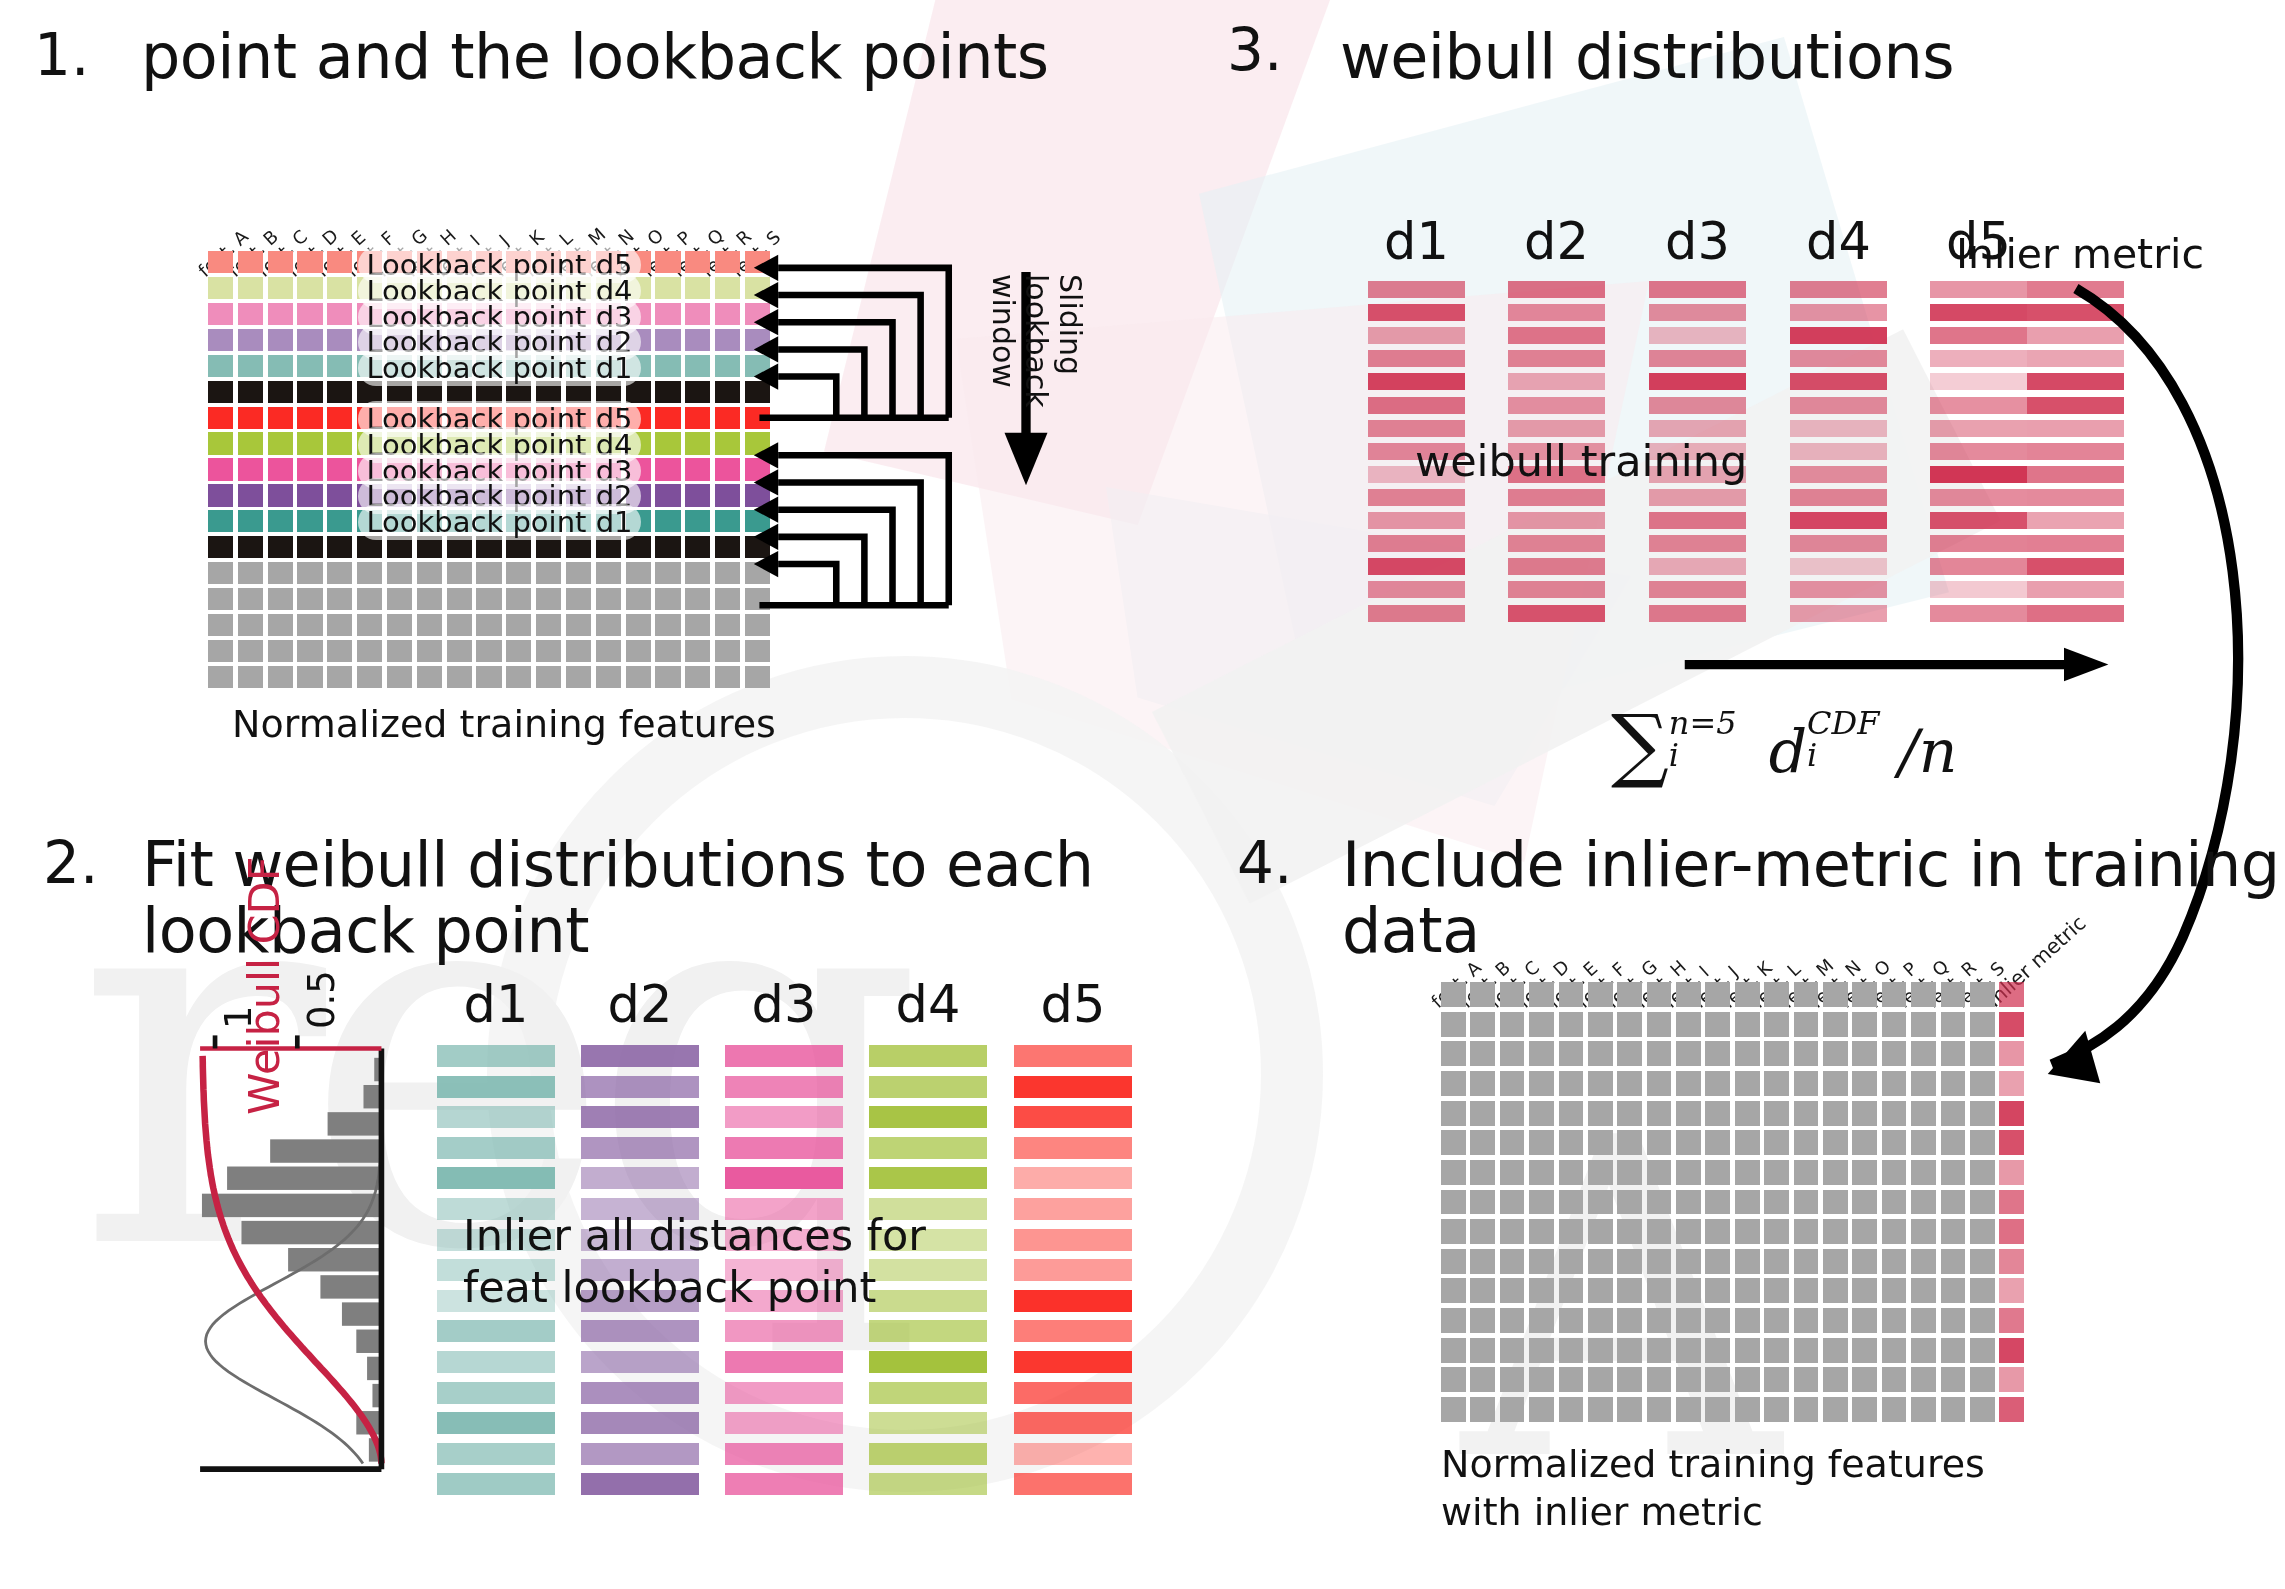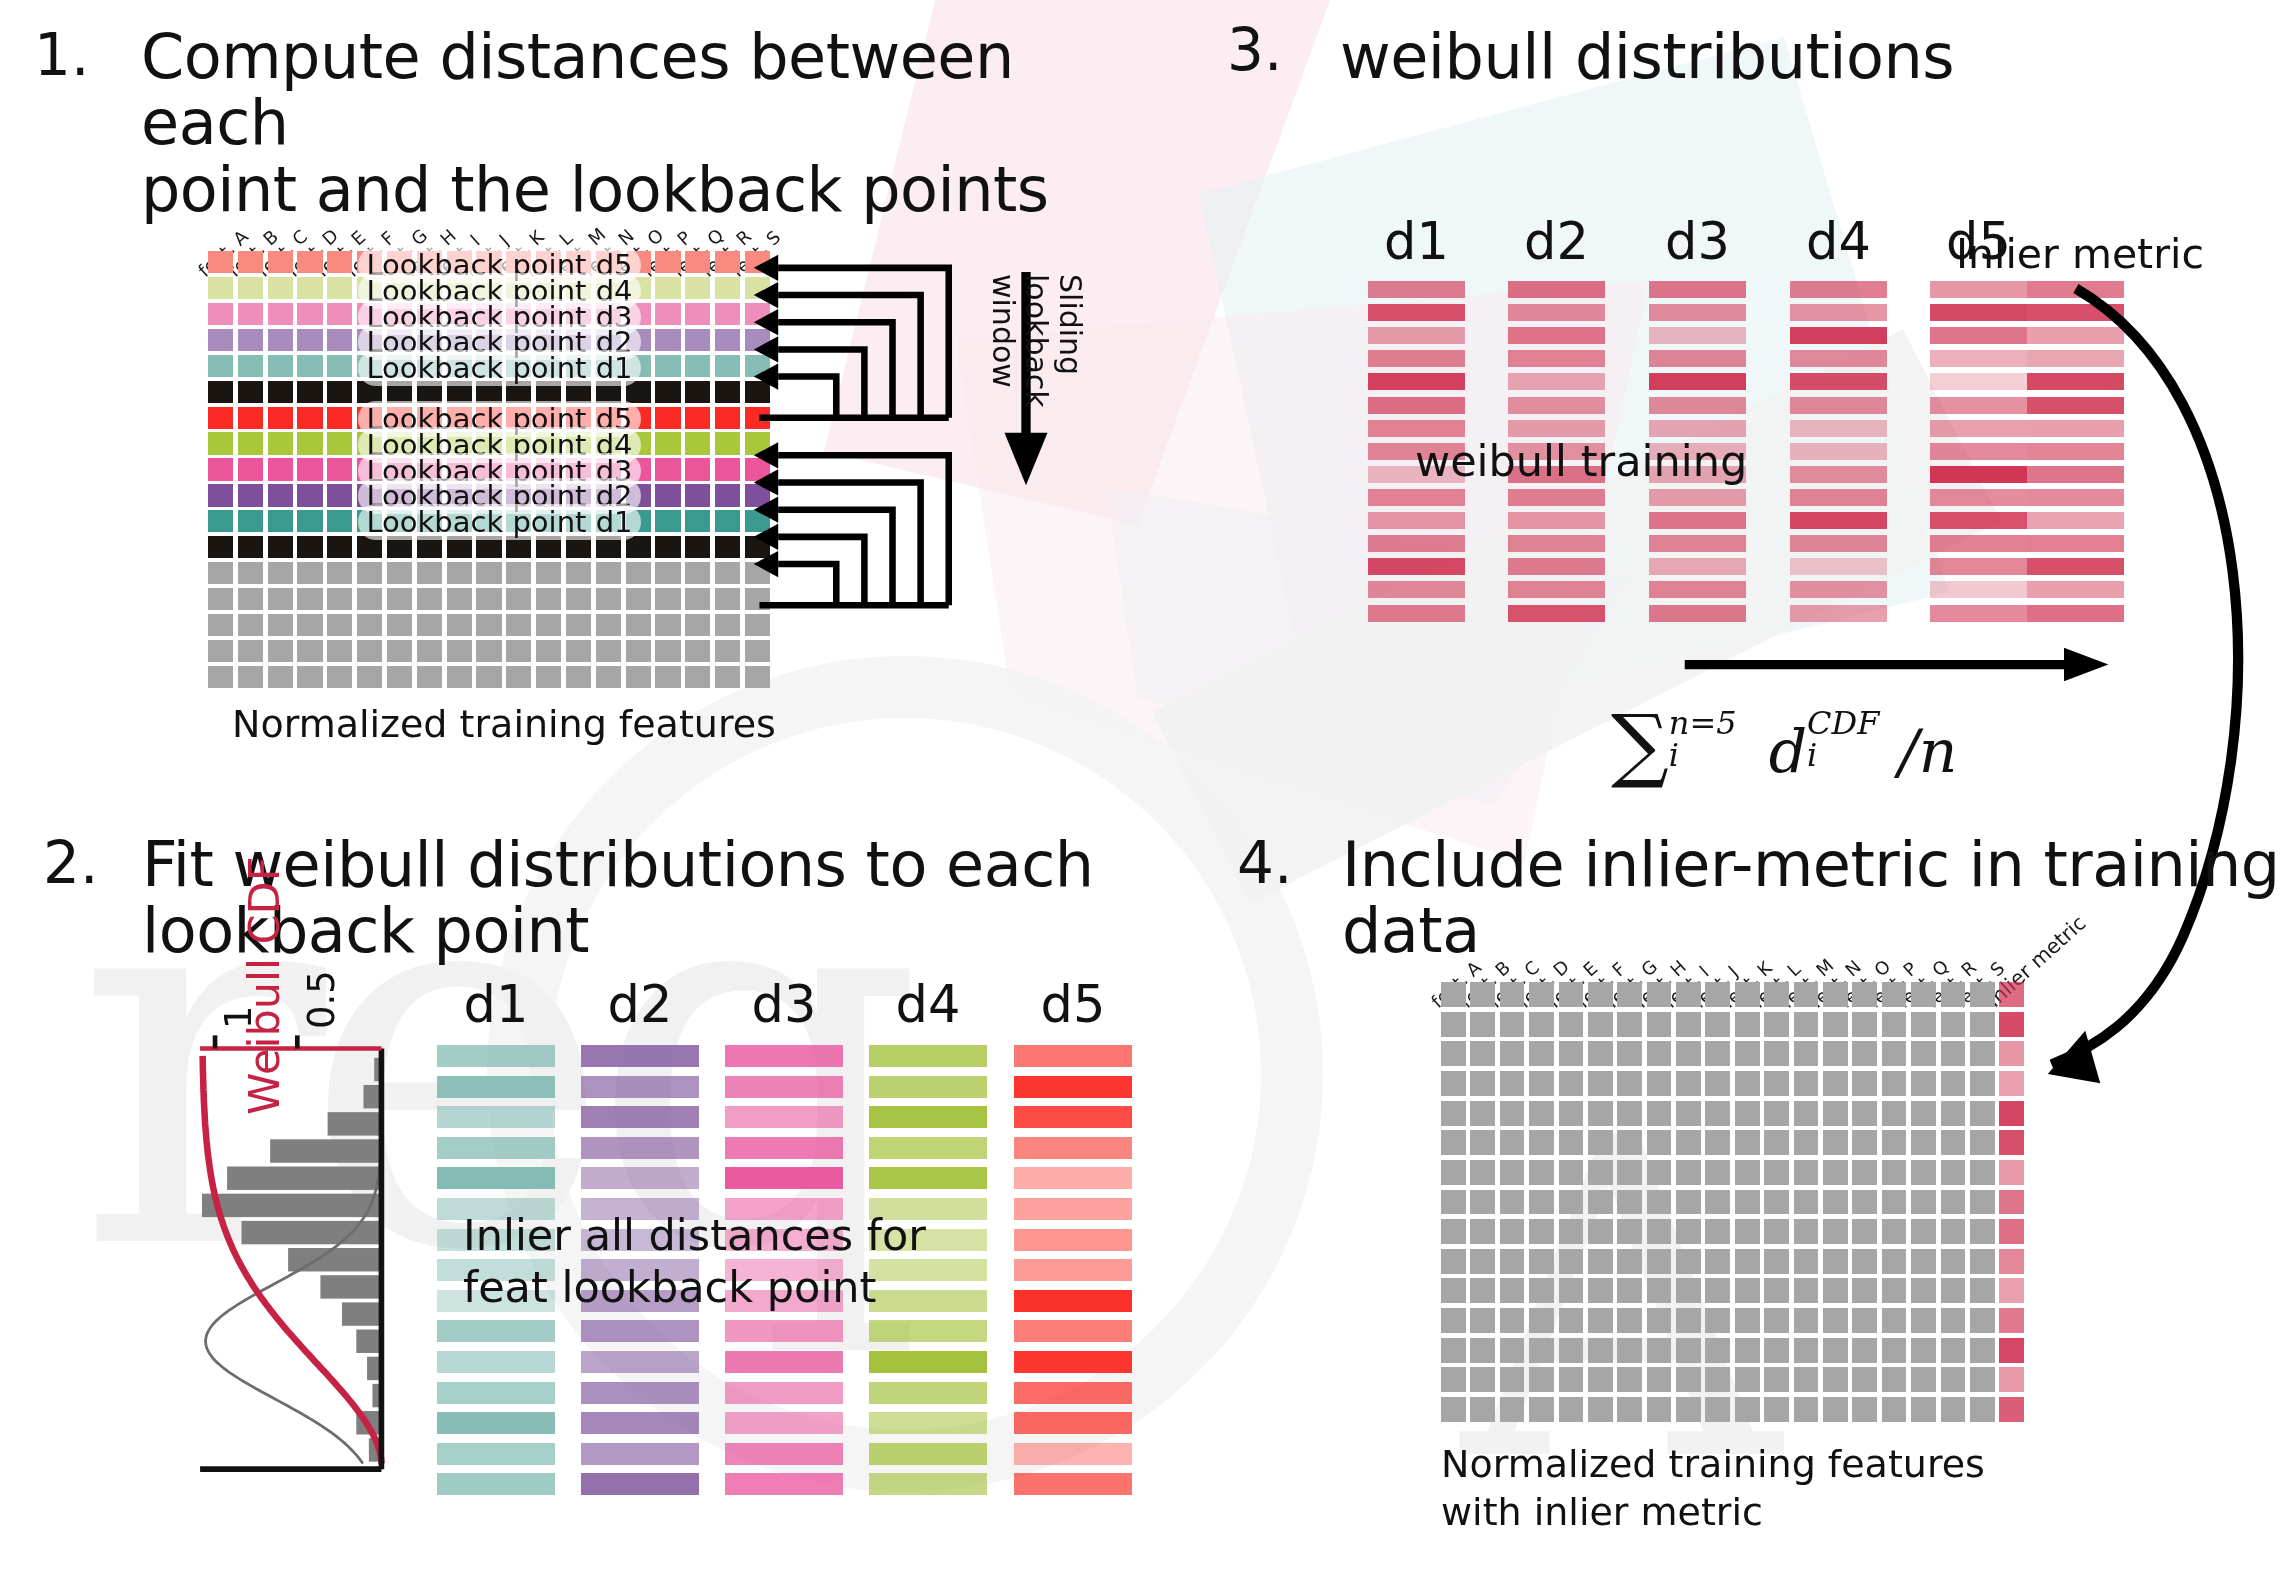--- a/index.html
+++ b/index.html
@@ -72,21 +72,20 @@
 <div class="wm" id="wm-blue-a"></div>
 <div class="wm" id="wm-blue-b"></div>
 <div class="wm" id="wm-pink-b"></div>
 <div id="wm-ring"></div>
 <div id="wm-diag"></div>
 <div id="wm-text">req</div>
 <div id="wm-a4">A</div>
 
 <div class="step-num" style="left:34px;top:26px;">1.</div>
 <div class="step-title" id="t1" style="left:141px;top:24px;width:974px;">
-    <div>Compute distances between each</div>
     <div>point and the lookback points</div>
   </div>
 
 <div class="featrow" id="p1-feats" style="left:208px;top:208px;width:562px;">
     <span class="featlab" style="left: 0px;">feat. A</span>
     <span class="featlab" style="left: 30px;">feat. B</span>
     <span class="featlab" style="left: 59px;">feat. C</span>
     <span class="featlab" style="left: 89px;">feat. D</span>
     <span class="featlab" style="left: 118px;">feat. E</span>
     <span class="featlab" style="left: 148px;">feat. F</span>

